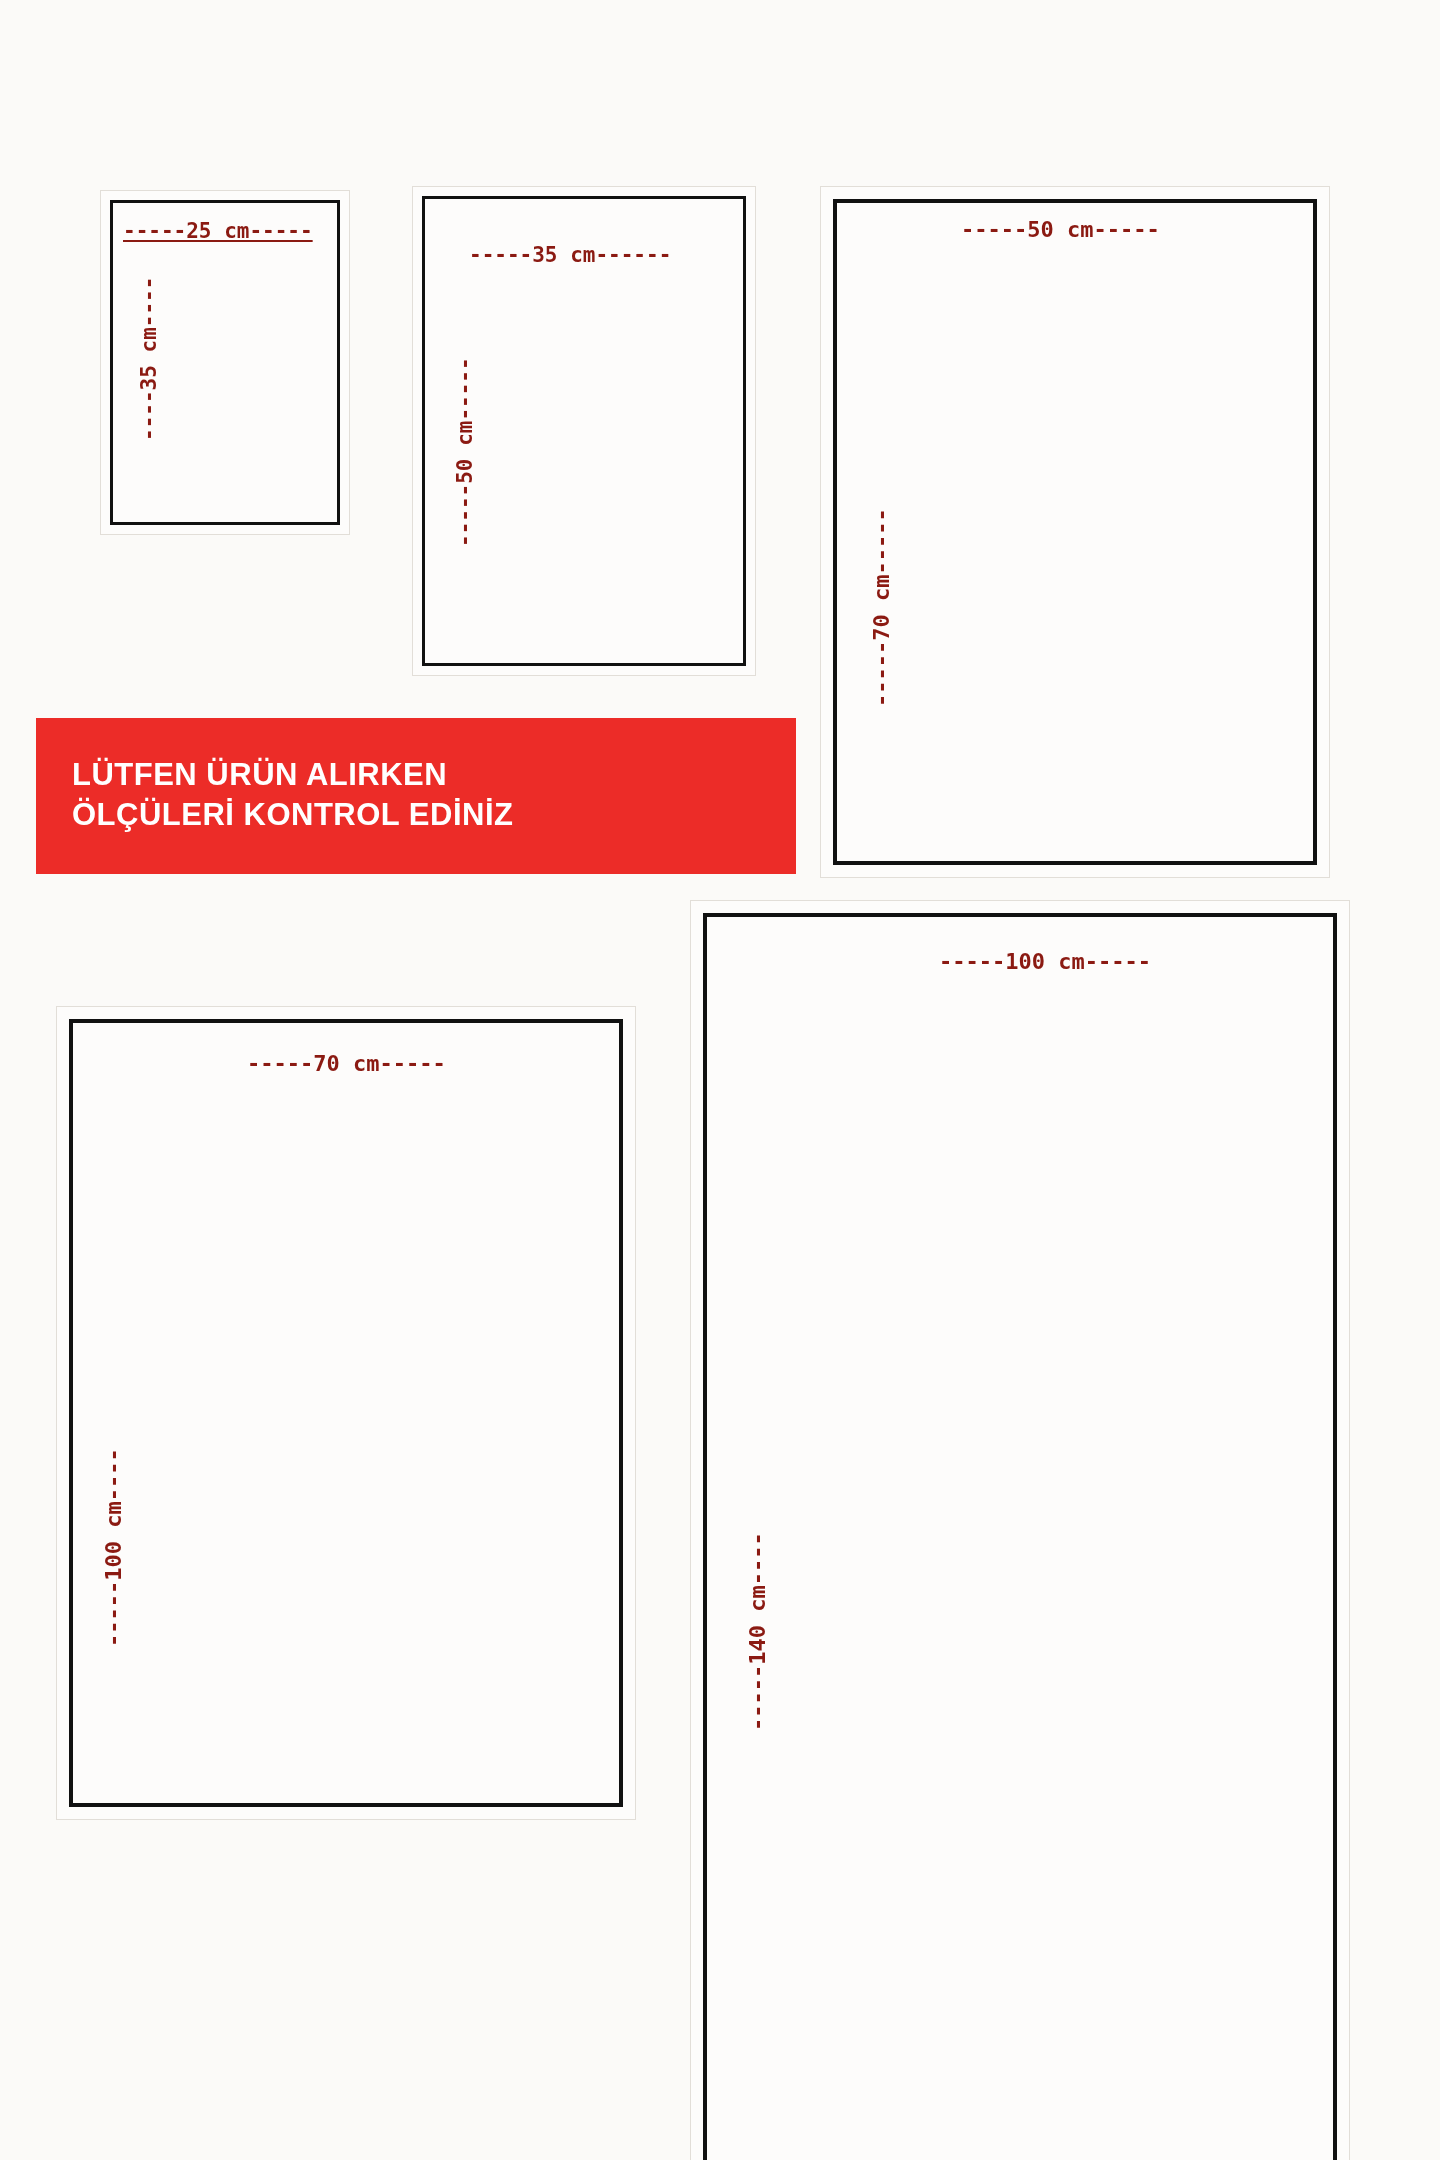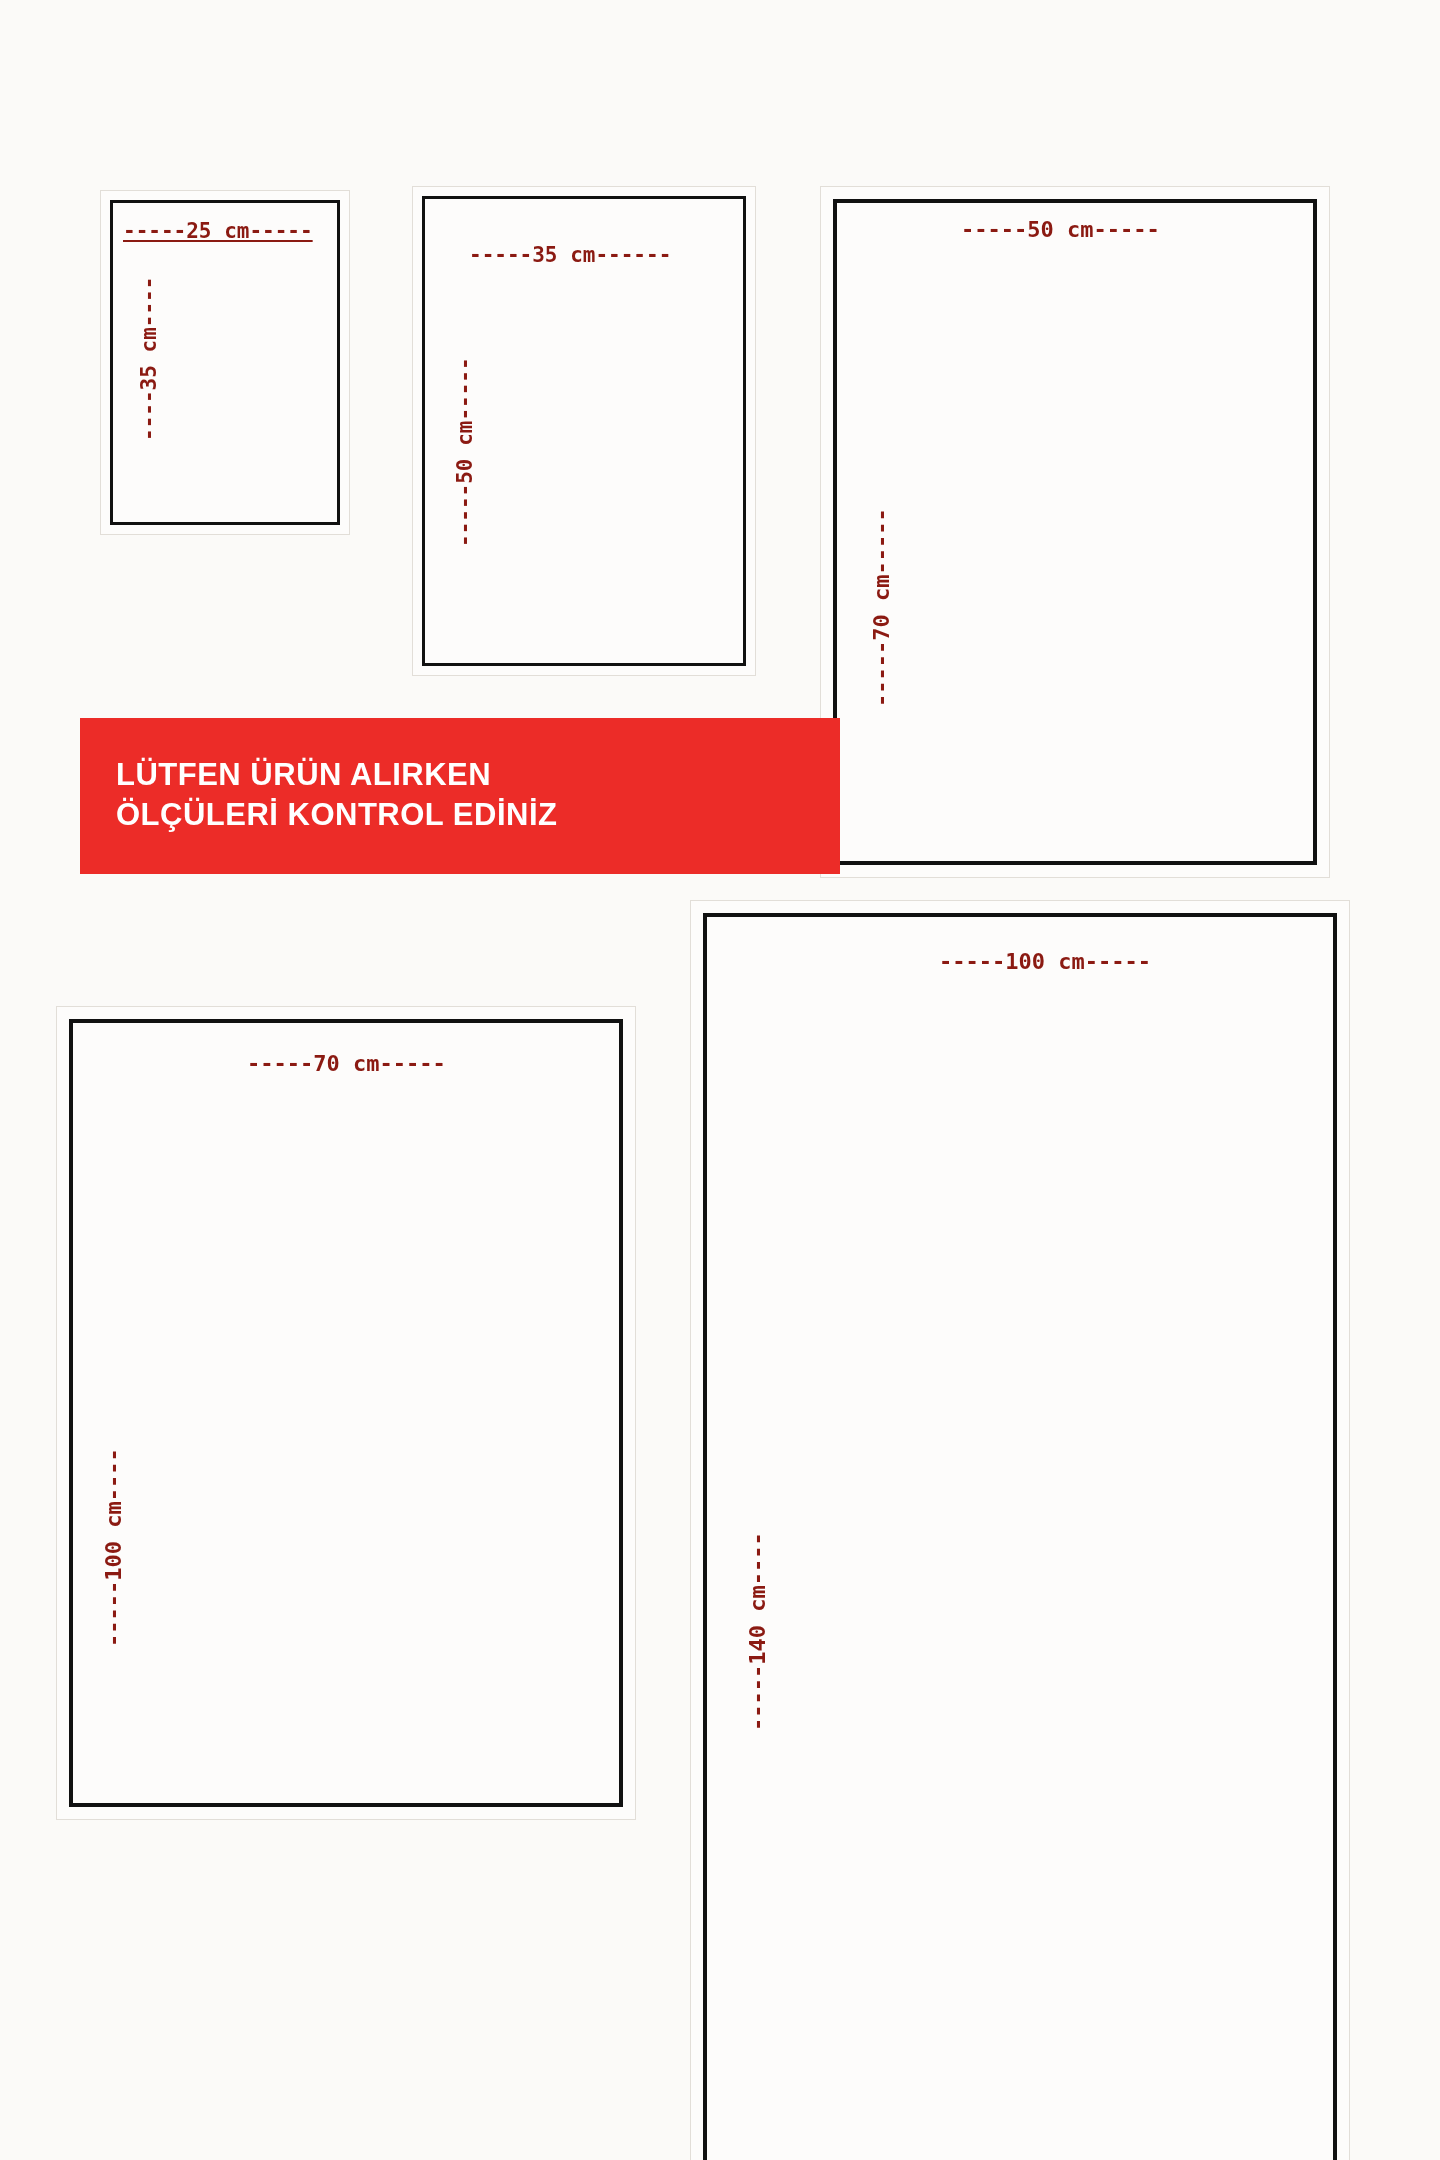--- a/index.html
+++ b/index.html
@@ -95,21 +95,21 @@
     <div class="dim" style="left:56px; top:28px; font-size:21px;margin-top:28px;">-----35 cm------</div>
     <div class="dim vert" style="left:40px; top:360px; font-size:21px; transform:rotate(-90deg);">-----50 cm-----</div>
   </div>
 
   <div class="frame" style="left:820px; top:186px; width:510px; height:692px;">
     <div class="inner"></div>
     <div class="dim" style="left:140px; top:30px; font-size:22px;">-----50 cm-----</div>
     <div class="dim vert" style="left:48px; top:520px; font-size:22px; transform:rotate(-90deg);">-----70 cm-----</div>
   </div>
 
-  <div class="banner" style="left:36px; top:718px; width:760px; height:156px;margin-left:44px;">
+  <div class="banner" style="left:36px; top:718px; width:760px; height:156px;">
     <div class="line">LÜTFEN ÜRÜN ALIRKEN</div>
     <div class="line">ÖLÇÜLERİ KONTROL EDİNİZ</div>
   </div>
 
   <div class="frame" style="left:56px; top:1006px; width:580px; height:814px;">
     <div class="inner"></div>
     <div class="dim" style="left:190px; top:44px; font-size:22px;">-----70 cm-----</div>
     <div class="dim vert" style="left:44px; top:640px; font-size:22px; transform:rotate(-90deg);">-----100 cm----</div>
   </div>
 

